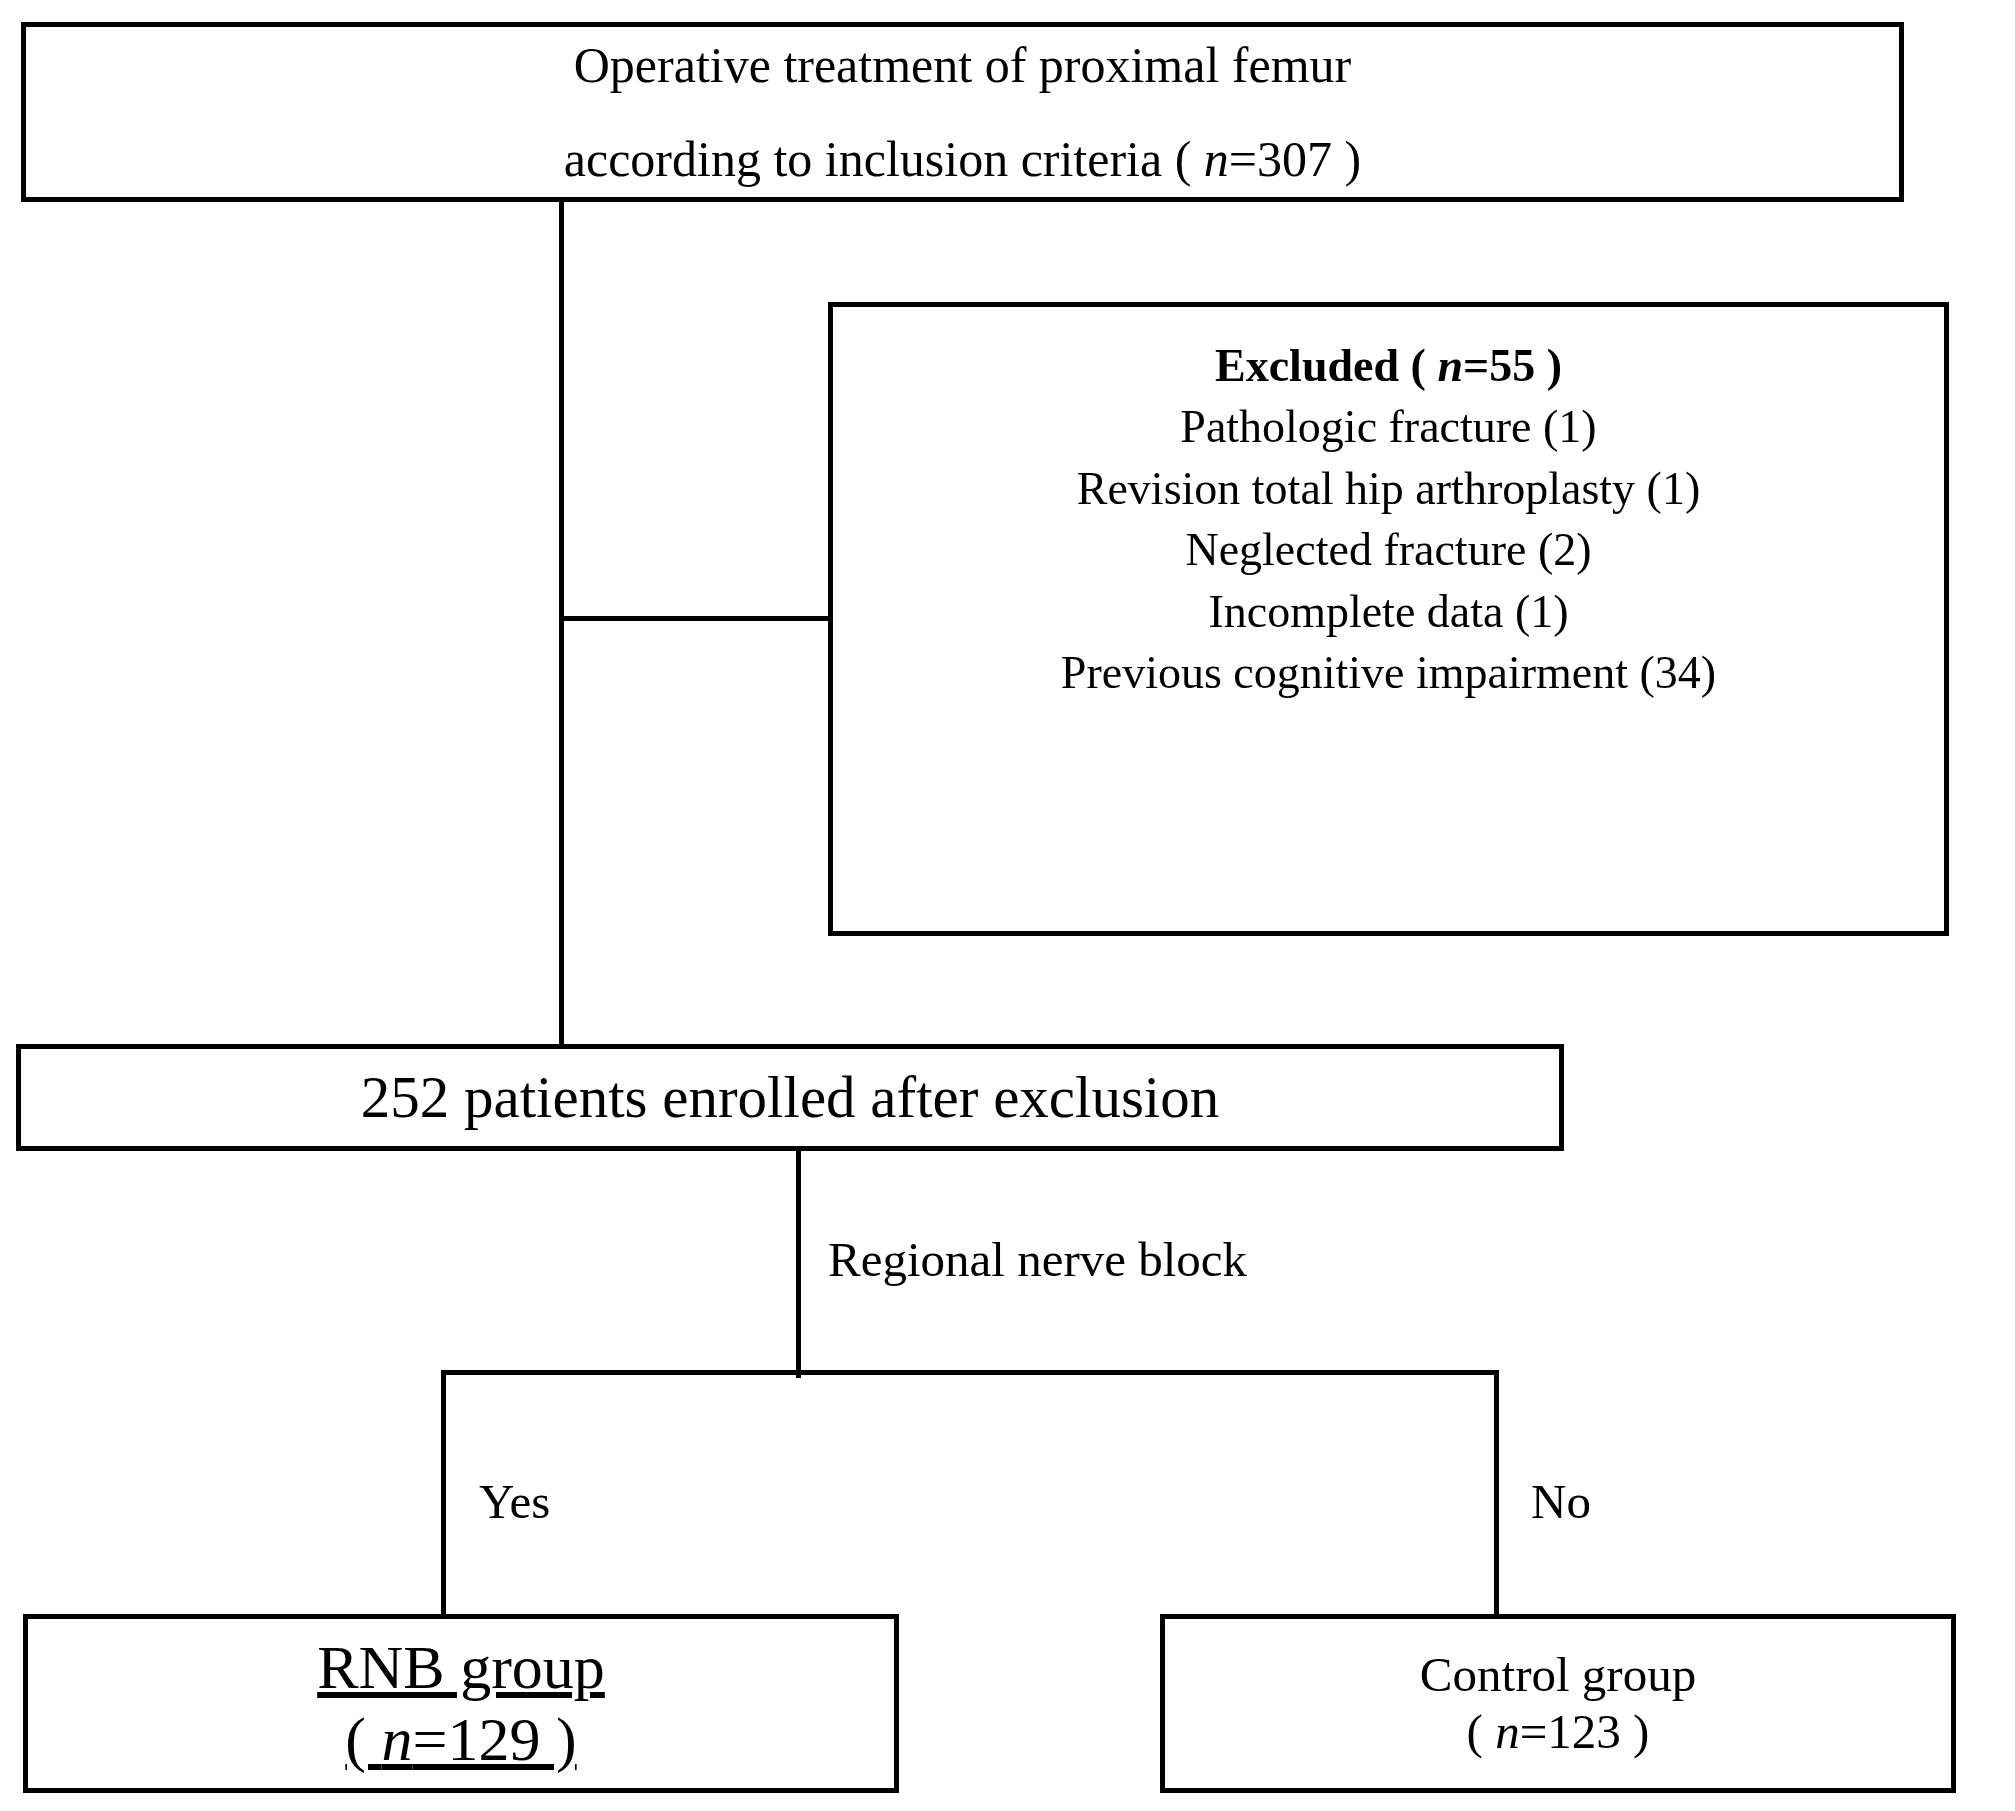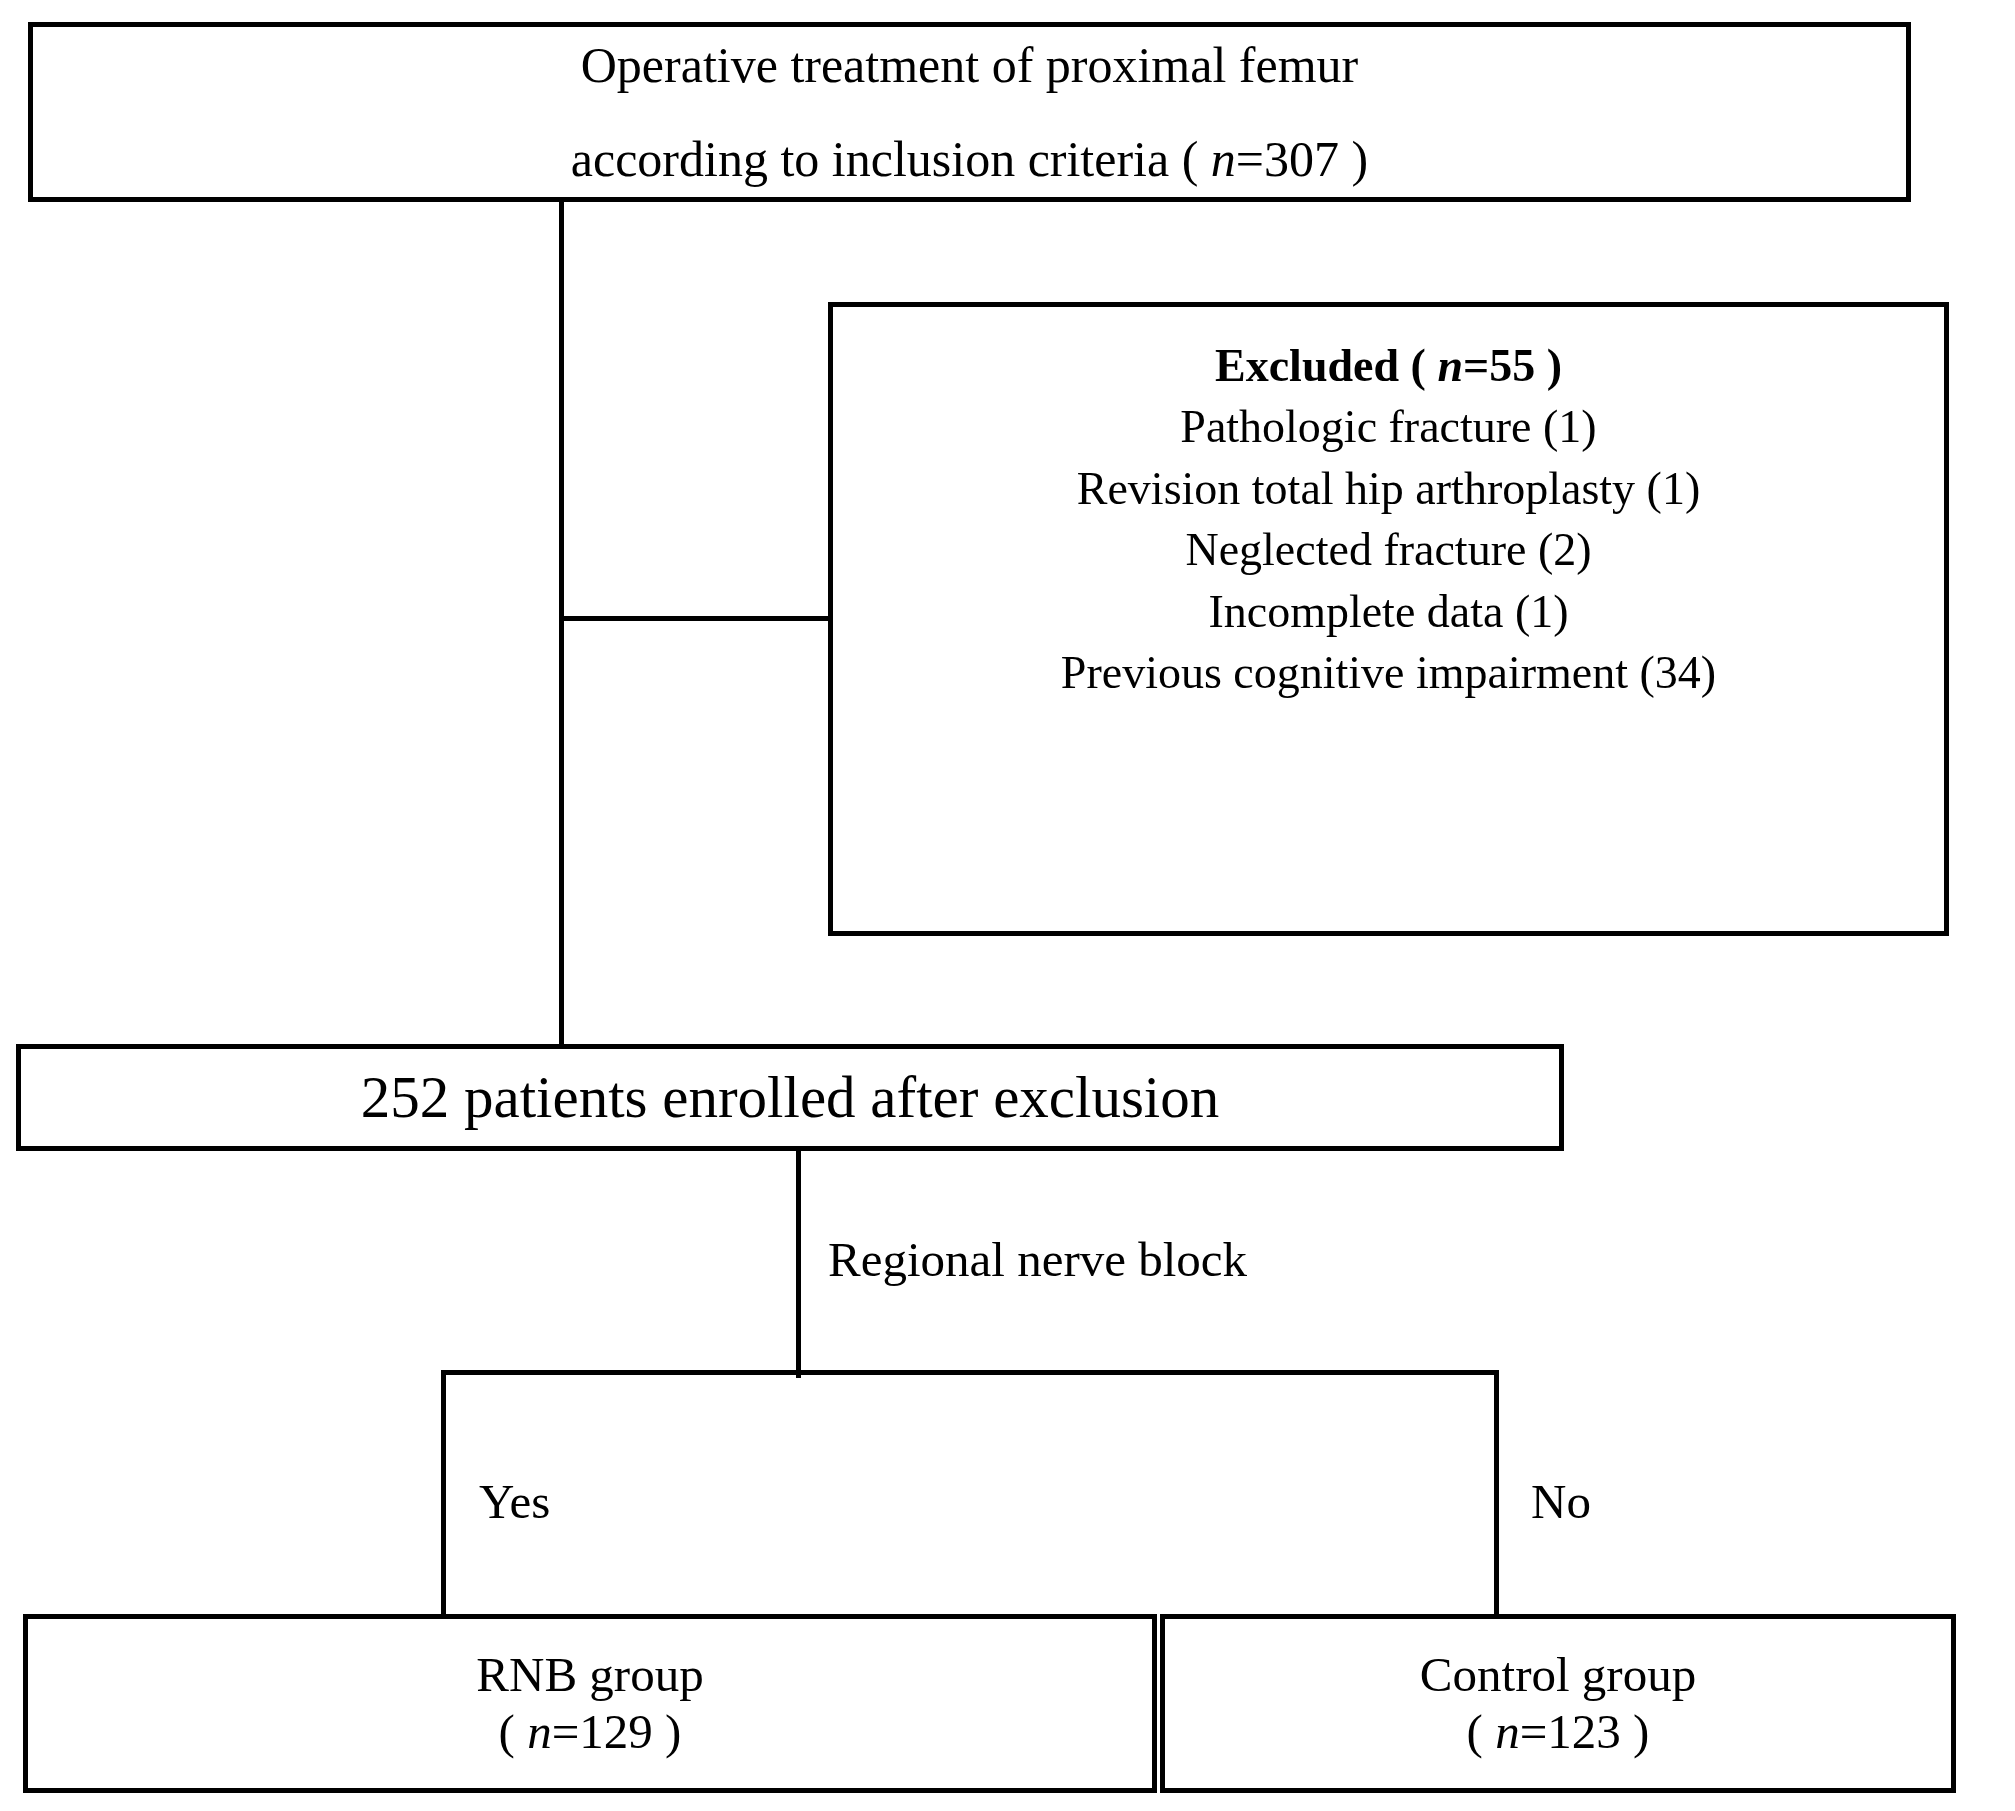--- a/index.html
+++ b/index.html
@@ -30,21 +30,21 @@
     justify-content: center;
     text-align: center;
     line-height: 1.16;
   }
   .fc-line {
     display: block;
     white-space: nowrap;
   }
 
   #box-top {
-    left: 28px;
+    left: 21px;
     top: 22.3px;
     width: 1883px;
     height: 180px;
     font-size: 50px;
     gap: 36px;
   }
 
   #box-excluded {
     left: 828px;
     top: 302px;
@@ -61,23 +61,24 @@
     left: 16px;
     top: 1044px;
     width: 1548px;
     height: 107px;
     font-size: 59px;
   }
 
   #box-rnb {
     left: 23px;
     top: 1614px;
-    width: 1134px;
+    width: 876px;
     height: 179px;
-    font-size: 49px;
+    font-size: 62px;
+    text-decoration: underline;
   }
 
   #box-control {
     left: 1160px;
     top: 1614px;
     width: 796px;
     height: 179px;
     font-size: 49px;
   }
 

